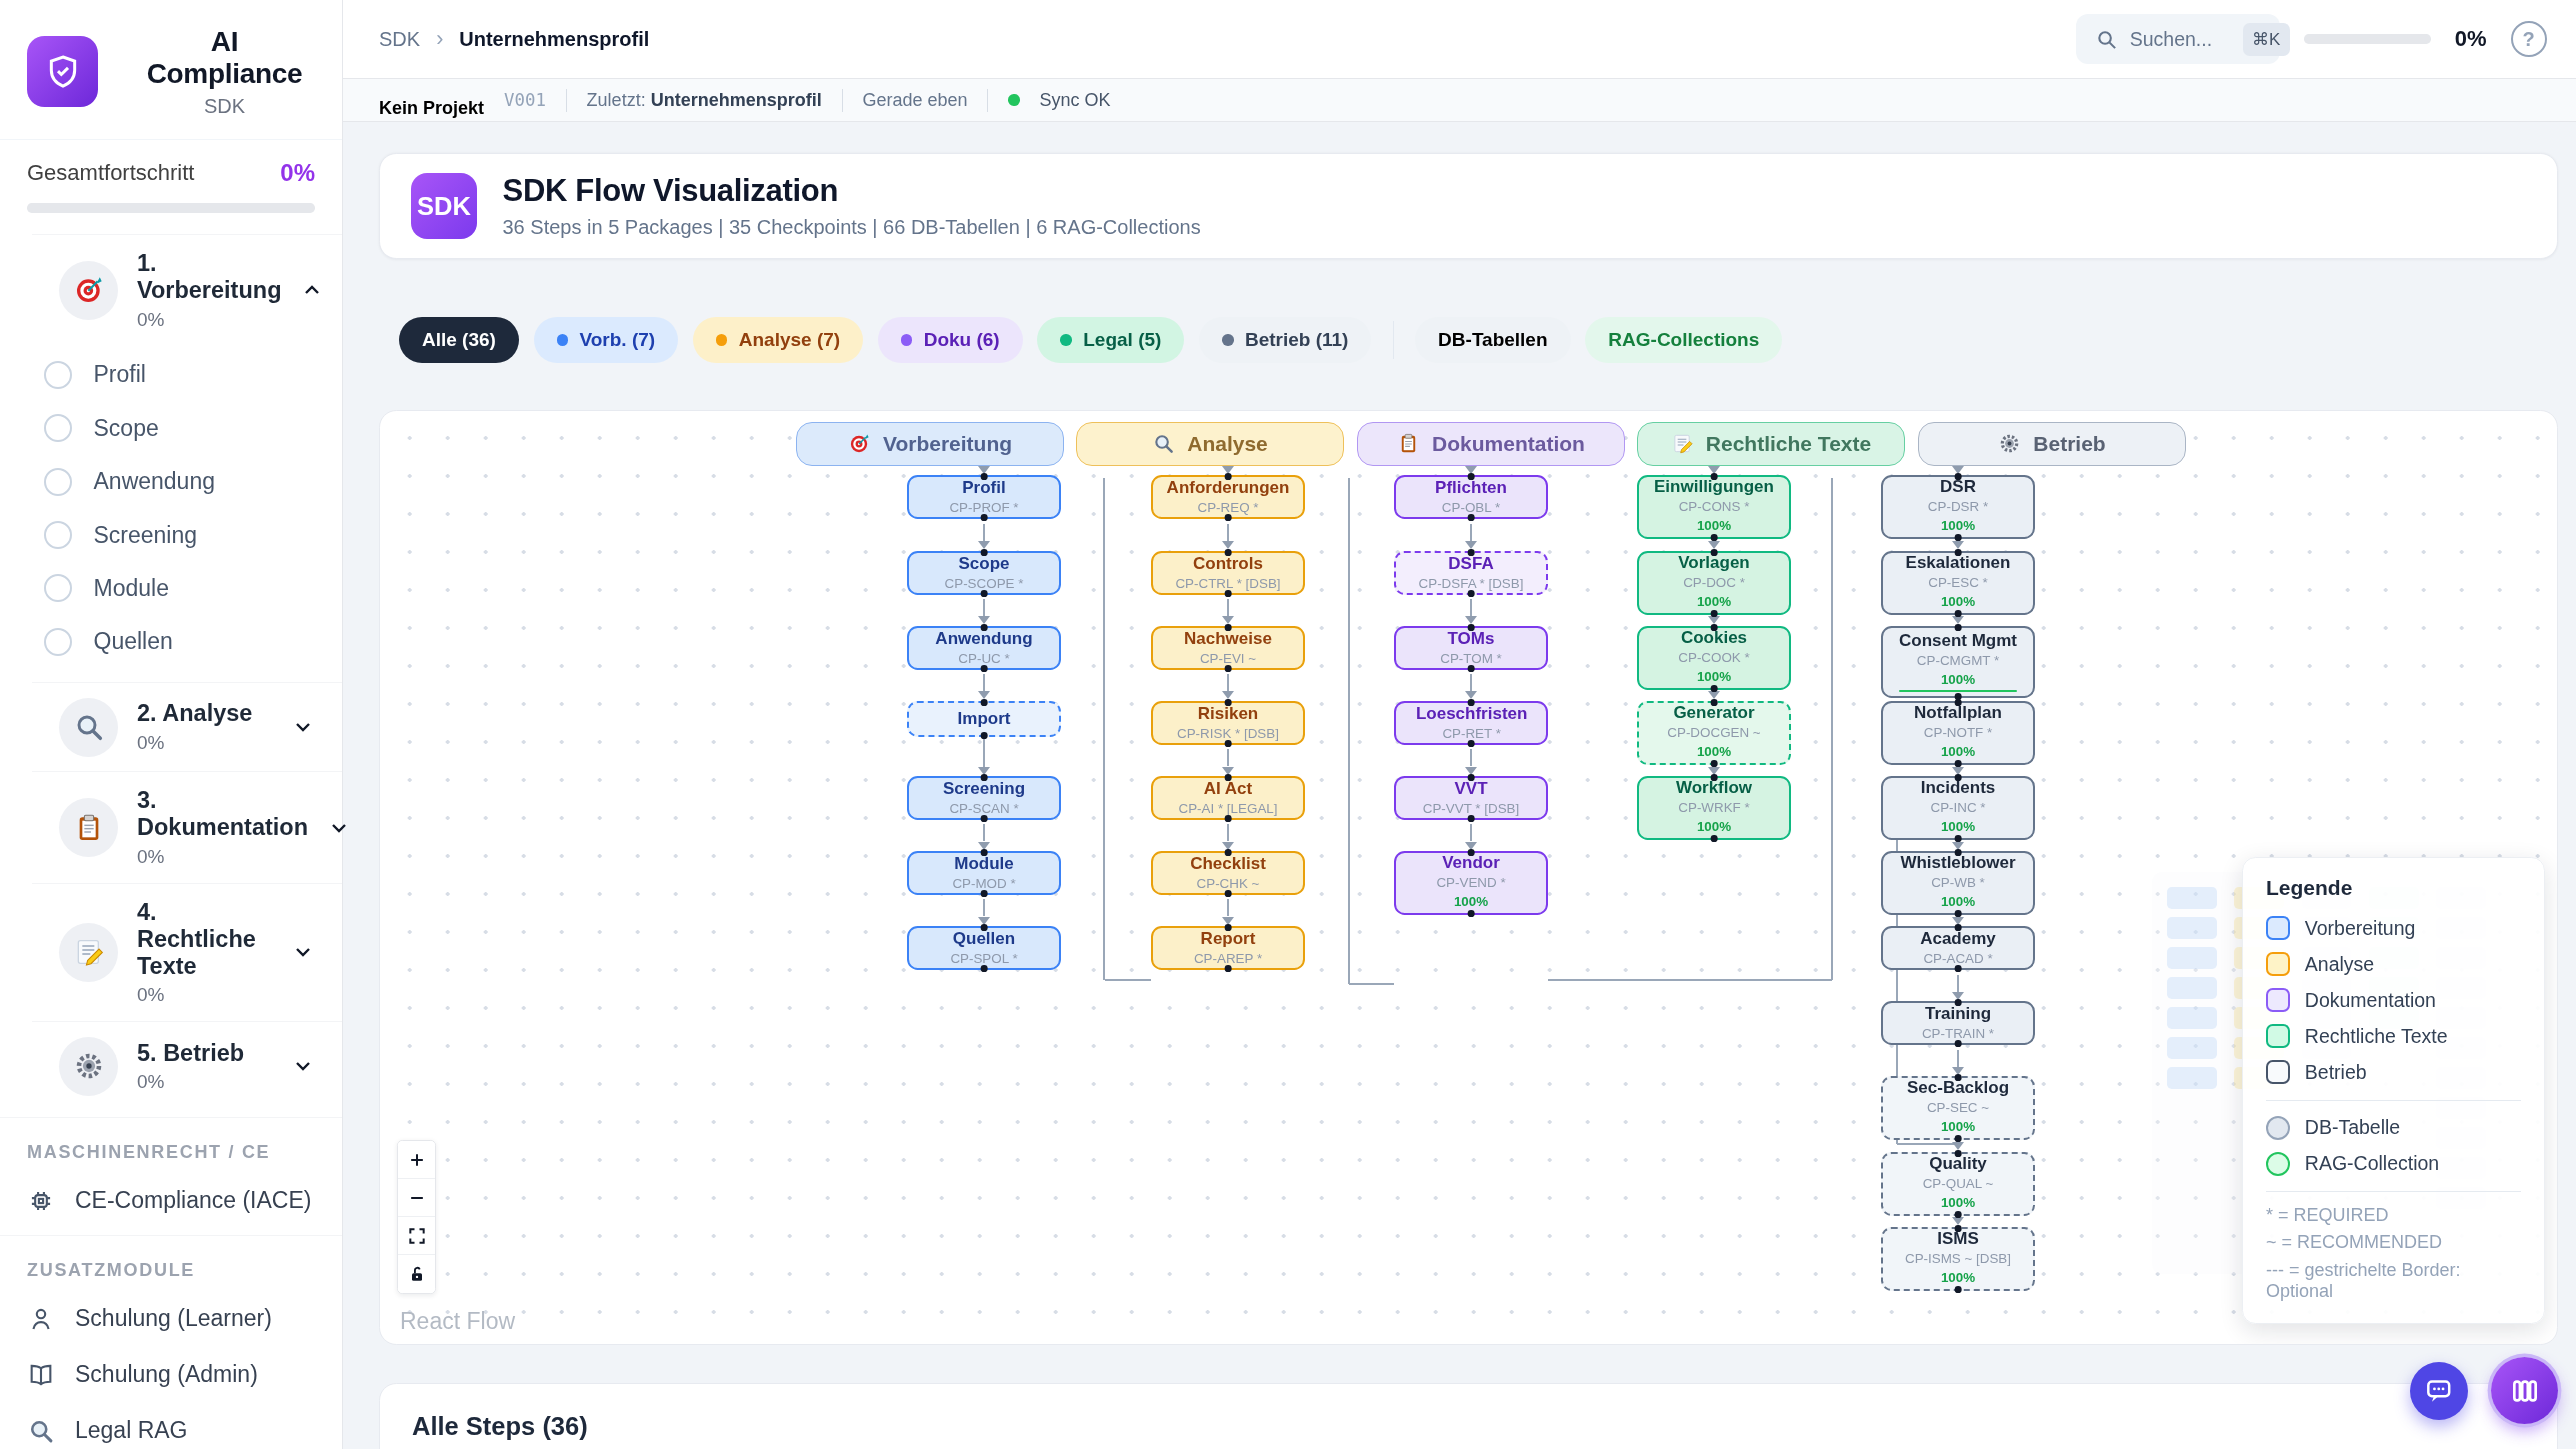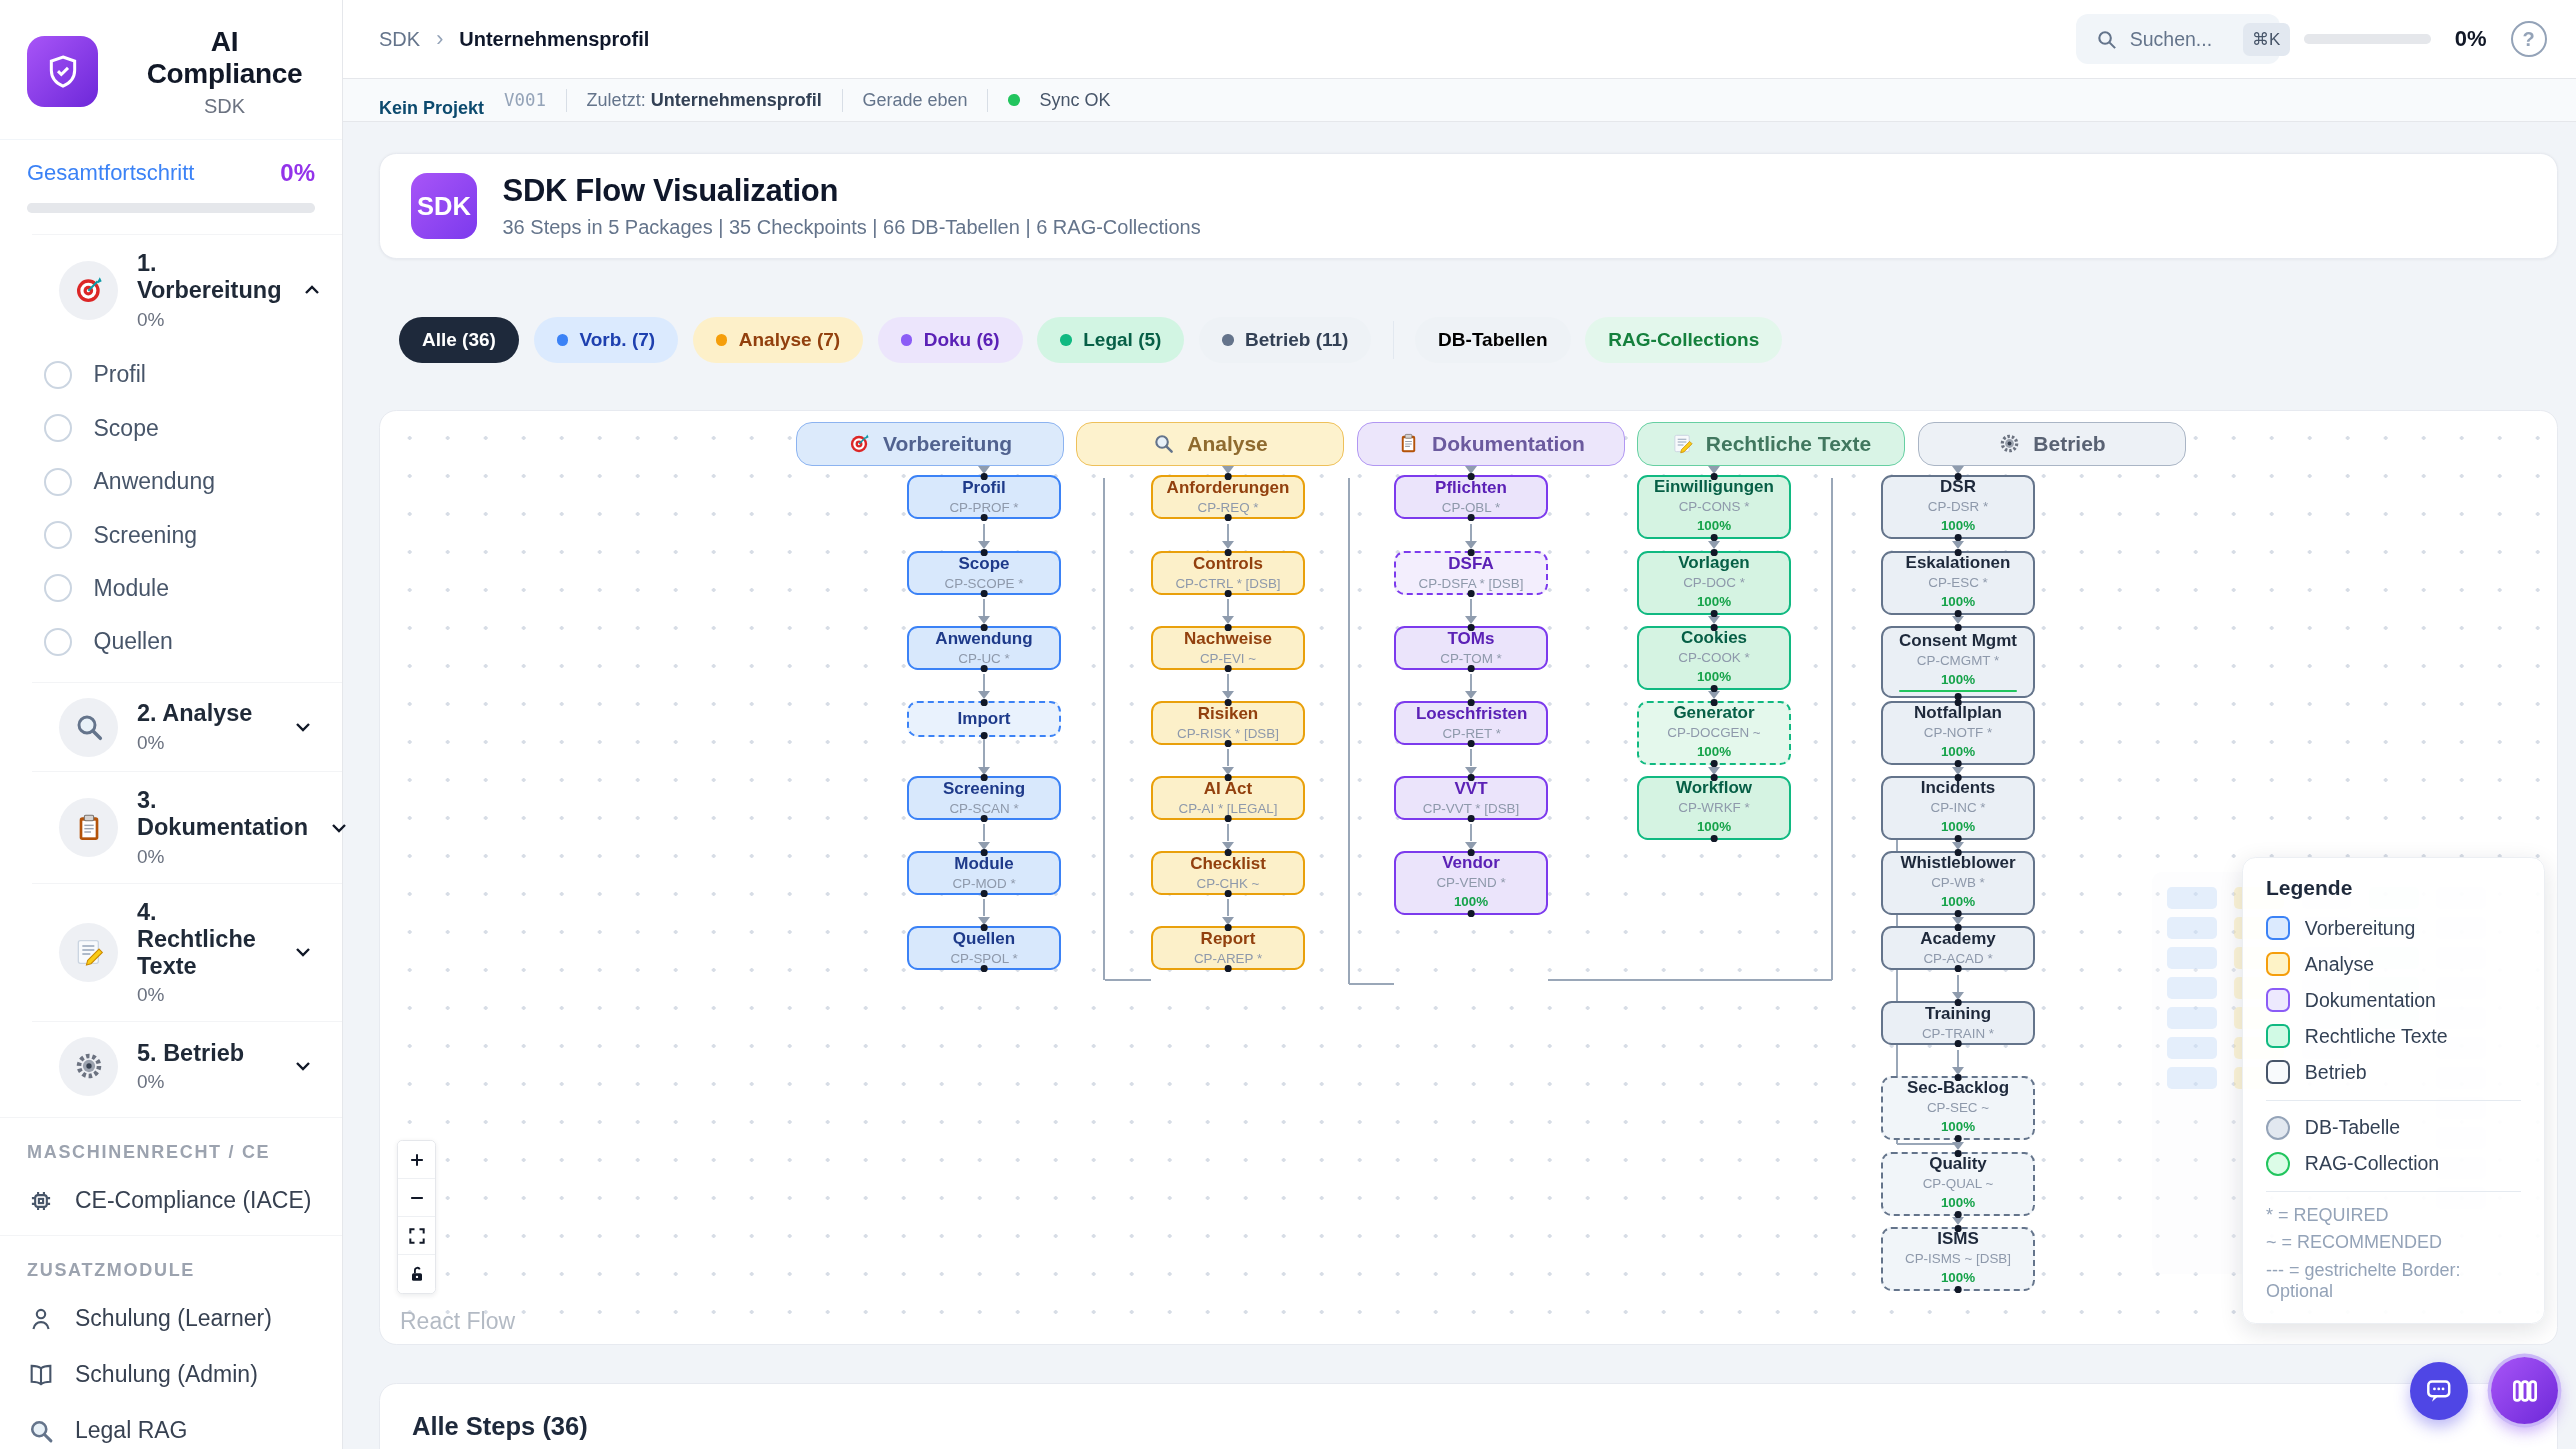--- a/index.html
+++ b/index.html
@@ -9,21 +9,21 @@
 
   
   .sidebar { width:343px; min-width:343px; background:#fff; border-right:0.7px solid #e5e7eb; display:flex; flex-direction:column; height:100%; }
   .sb-logo { display:flex; gap:36px; align-items:center; padding:25.5px 27px 21.5px;text-align:center; }
   .logo-badge { width:71px; height:71px; border-radius:17.4px; background:linear-gradient(135deg,#a855f7,#6d28d9); display:flex; align-items:center; justify-content:center; flex:none; }
   .logo-badge svg { width:40px; height:40px; }
   .app-name { font-size:28px; font-weight:700; letter-spacing:-0.3px; color:#111827; }
   .app-sub { font-size:20px; color:#6b7280; margin-top:5.4px; }
   .sb-progress { padding:19px 27px 21.5px; border-top:0.7px solid #f1f5f9; }
   .sbp-row { display:flex; justify-content:space-between; align-items:center; }
-  .sbp-label { font-size:22px; color:#3b82f6; }
+  .sbp-label { font-size:22px; color:#404040; }
   .sbp-value { font-size:24px; font-weight:700; color:#9333ea; }
   .track { margin-top:16px; height:9.4px; border-radius:4.7px; background:#e5e7eb; }
   .sb-sec { padding:14.8px 27px; border-top:0.7px solid #f3f4f6; display:flex; align-items:center; gap:19px; cursor:pointer;margin-left:32px; }
   .sec-ic { width:59px; height:59px; border-radius:50%; background:#eef0f4; display:flex; align-items:center; justify-content:center; flex:none; }
   .sec-ic svg { width:32px; height:32px; }
   .sec-label { font-size:23.5px; font-weight:600; color:#1f2937; }
   .sec-pct { font-size:19px; color:#6b7280; margin-top:4.7px; }
   .sec-chev { margin-left:auto; color:#111827; display:flex; }
   .sec-chev svg { width:24px; height:24px; }
   .sb-items { padding:2.7px 0 13.4px; }
@@ -43,21 +43,21 @@
   .top-right { margin-left:auto; display:flex; align-items:center; gap:24px; }
   .searchbox { height:50px; background:#f1f5f9; border-radius:12px; display:flex; align-items:center; padding:0 9.4px 0 19px; gap:12px; width:204px; }
   .searchbox svg { width:23px; height:23px; color:#64748b; flex:none; }
   .search-input { background:transparent; border:none; outline:none; font-size:19.5px; color:#64748b; width:101px; font-family:inherit; }
   .search-input::placeholder { color:#64748b; opacity:1; }
   .kbd { background:#e2e8f0; border-radius:6.7px; padding:6px 9.4px; font-size:17px; color:#475569; }
   .tb-track { width:127px; height:9.4px; border-radius:4.7px; background:#e5e7eb; }
   .tb-pct { font-size:22px; font-weight:700; color:#111827; }
   .help { width:36px; height:36px; border-radius:50%; border:2.3px solid #94a3b8; color:#94a3b8; display:flex; align-items:center; justify-content:center; font-size:20px; font-weight:700; cursor:pointer; }
   .statusbar { height:43px; background:#f8fafc; border-bottom:0.7px solid #e5e7eb; display:flex; align-items:center; gap:20px; padding:0 36px; font-size:18px; color:#64748b; flex:none; }
-  .sb-proj { font-weight:700; color:#0c4a6e;margin-top:16px; }
+  .sb-proj { font-weight:700; color:#000000;margin-top:16px; }
   .sb-ver { font-family:"DejaVu Sans Mono", monospace; color:#94a3b8; font-size:17.4px; }
   .vdiv { width:0.7px; height:23px; background:#d8dee6; }
   .sb-last-val { font-weight:600; color:#334155; }
   .dot-g { width:11.4px; height:11.4px; border-radius:50%; background:#22c55e; }
   .sb-sync { color:#475569; }
   .content { flex:1; padding:31px 18px 0 36px; overflow:hidden; }
 
   .hcard { background:#fff; border:0.7px solid #e7eaf0; border-radius:17.4px; box-shadow:0 0.7px 2.7px rgba(15,23,42,.05); padding:19px 31px; display:flex; align-items:center; gap:25.5px; height:106px; }
   .sdk-badge { width:66px; height:66px; border-radius:16px; background:linear-gradient(135deg,#a855f7,#7c3aed); color:#fff; font-size:25.5px; font-weight:700; display:flex; align-items:center; justify-content:center; flex:none; }
   .hc-title { font-size:31px; font-weight:800; color:#0f172a; letter-spacing:-0.3px; }

